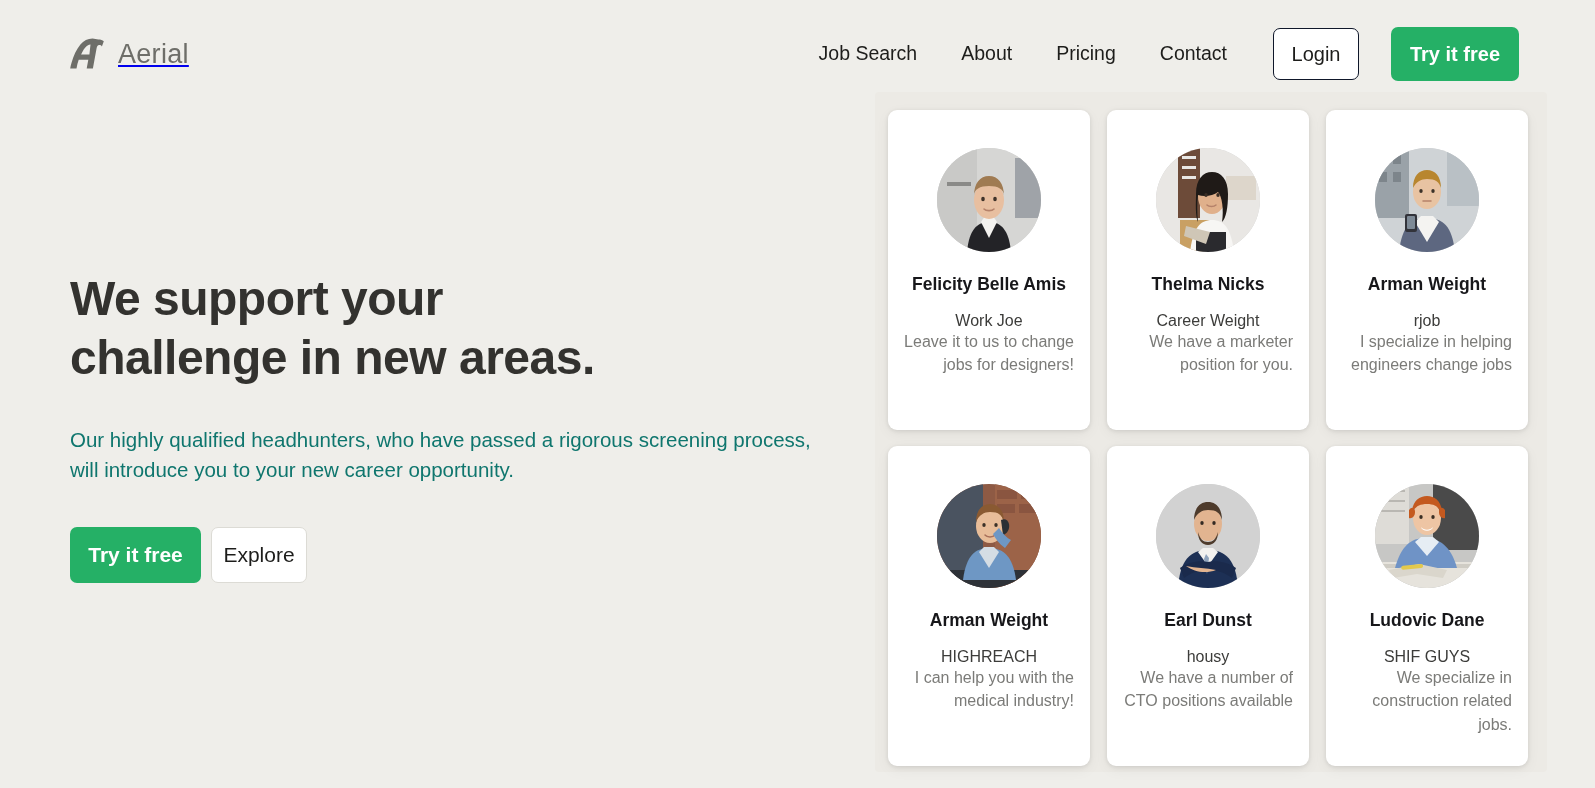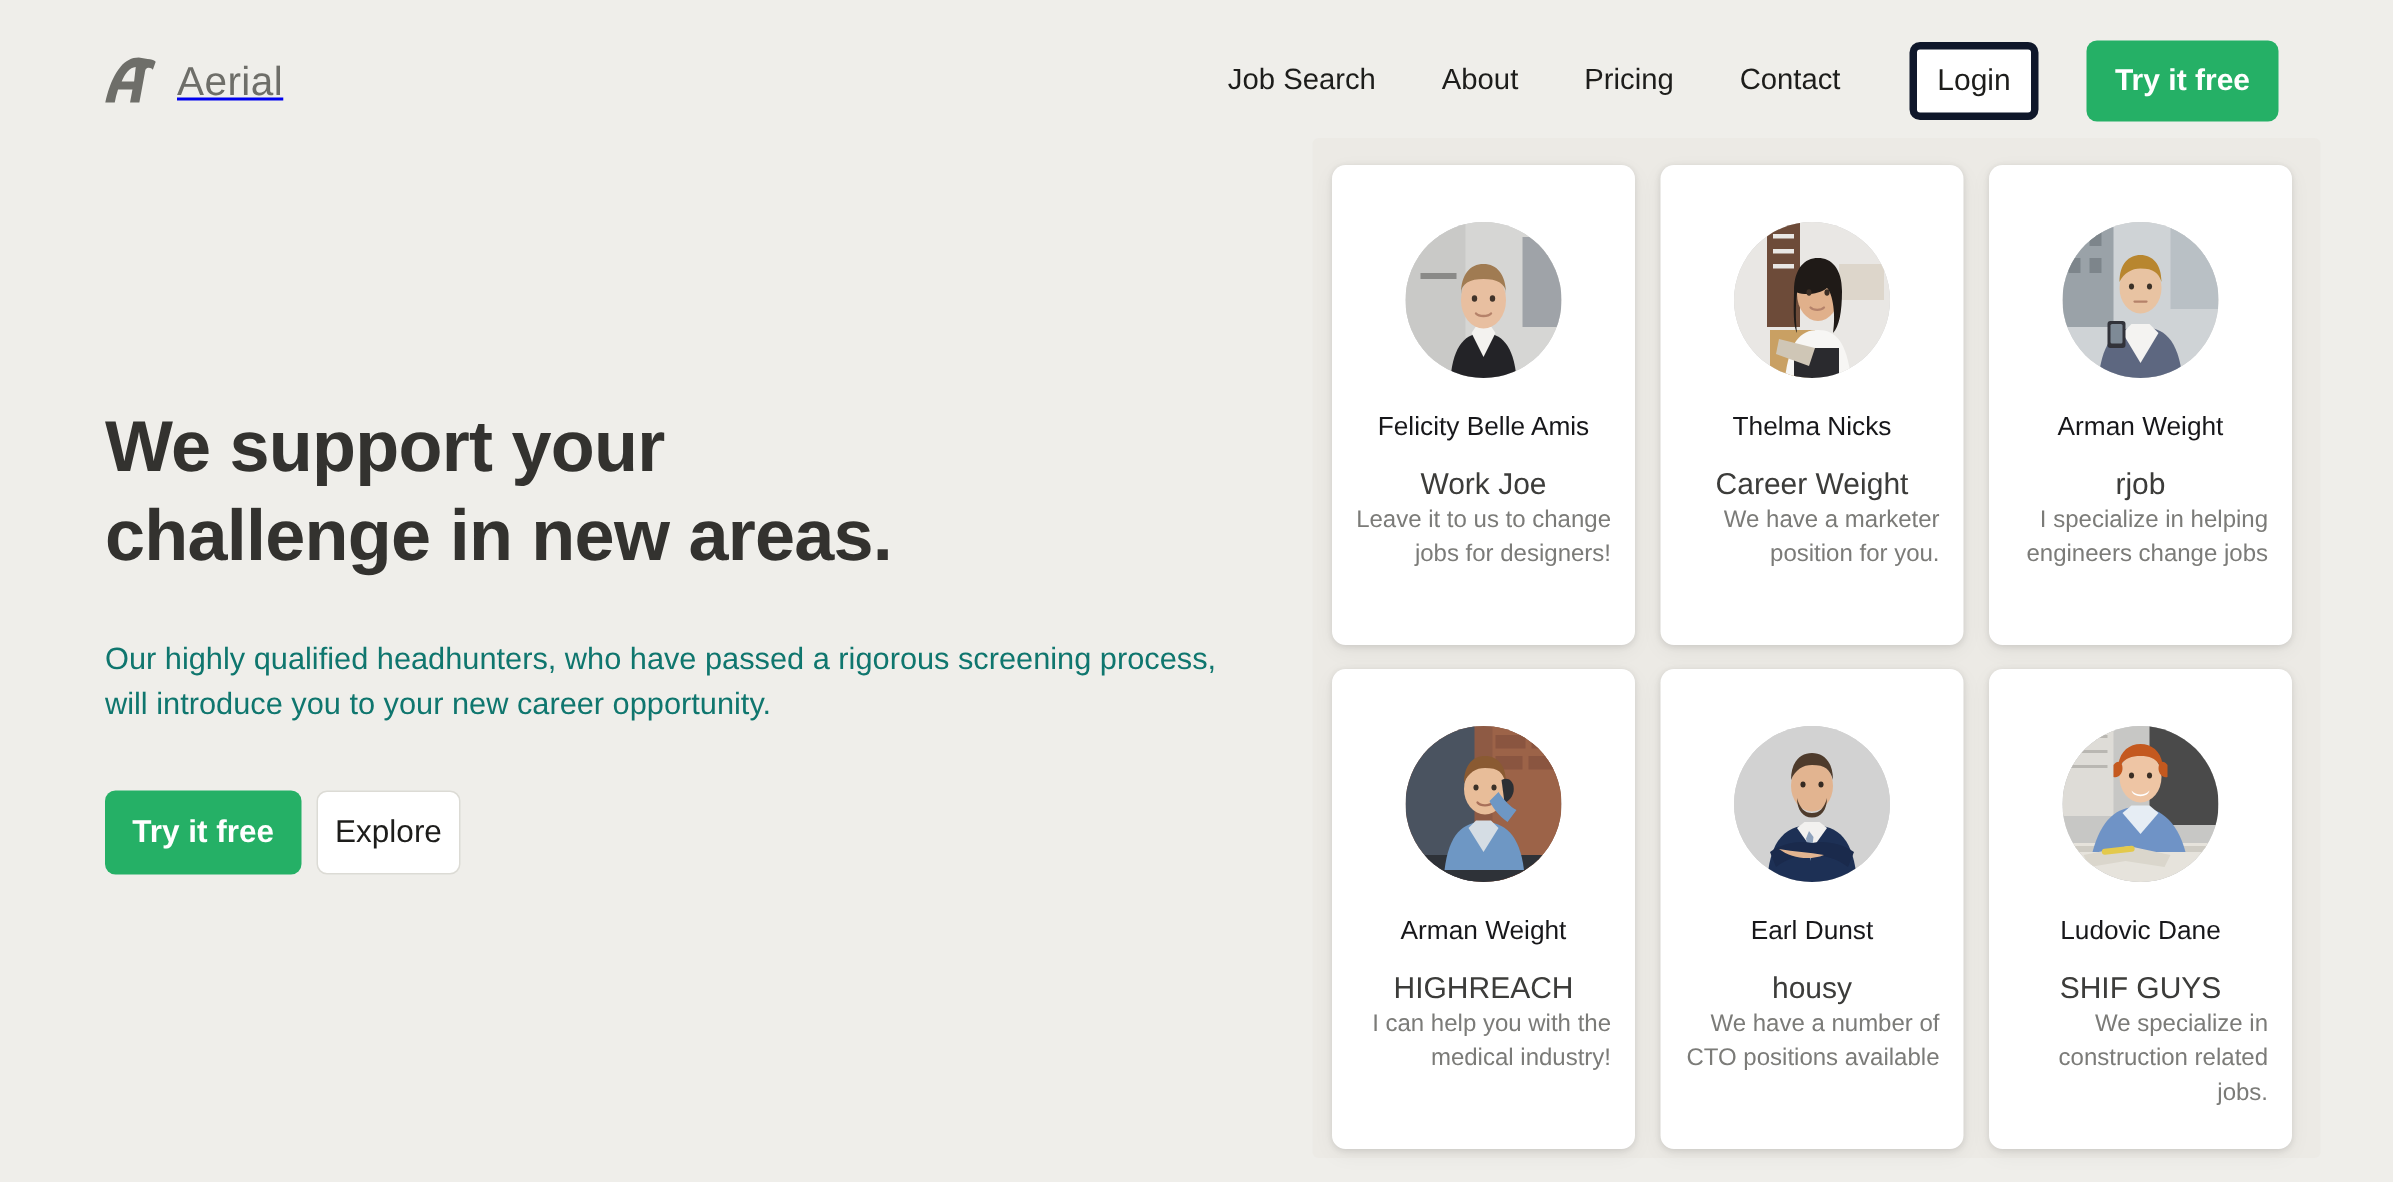--- a/index.html
+++ b/index.html
@@ -65,21 +65,21 @@
     border: none;
     cursor: pointer;
     font-family: "Liberation Sans", sans-serif;
     white-space: nowrap;
     display: inline-flex;
     align-items: center;
     justify-content: center;
   }
   .btn-login {
     background: #ffffff;
-    border: 5px solid #0f172a;
+    border: 1px solid #0f172a;
     border-radius: 7px;
     font-size: 20px;
     color: #1d1d1b;
     width: 86px;
     height: 52px;
     margin-left: 24px;
   }
   .btn-try-nav {
     background: #25b066;
     border-radius: 7px;
@@ -174,28 +174,28 @@
     overflow: hidden;
     flex: none;
     position: relative;
     background: #cfcfcf;
   }
   .avatar svg { display: block; width: 104px; height: 104px; }
 
   .card-name {
     margin-top: 22px;
     font-size: 17.5px;
-    font-weight: normal;
+    font-weight: bold;
     color: #17171a;
     text-align: center;
     line-height: 1.2;
   }
   .card-company {
     margin-top: 16px;
-    font-size: 20px;
+    font-size: 16px;
     color: #3c3c3a;
     text-align: left;
     line-height: 1.2;
   }
   .card-blurb {
     font-size: 16px;
     color: #7b7b78;
     text-align: right;
     line-height: 1.45;
   }

